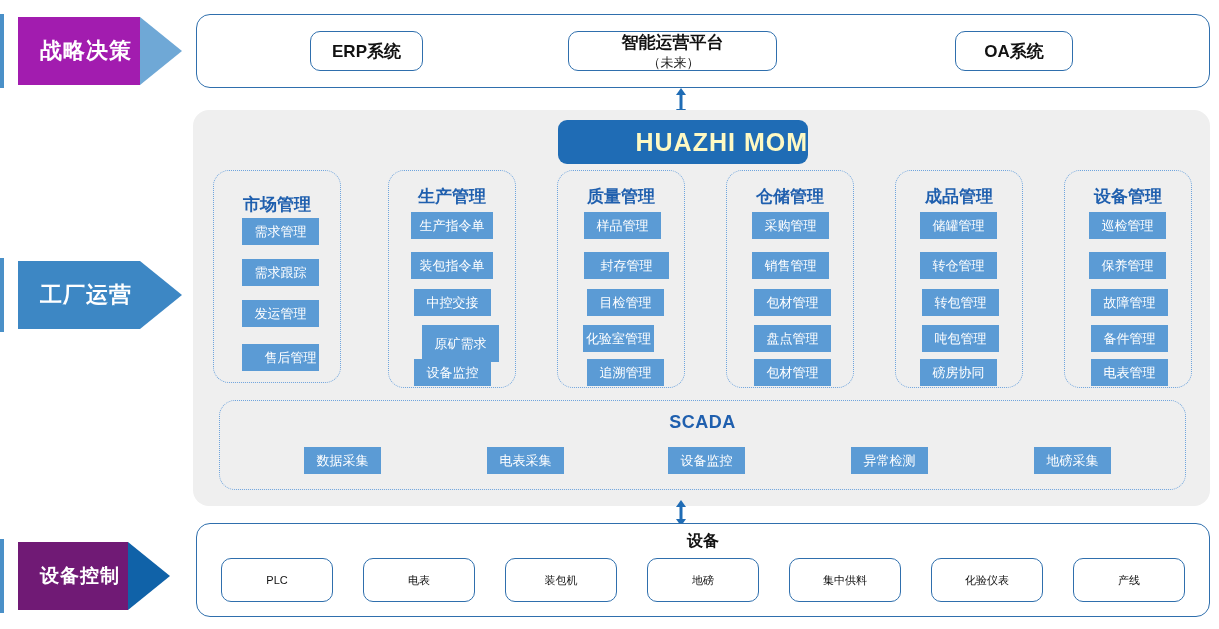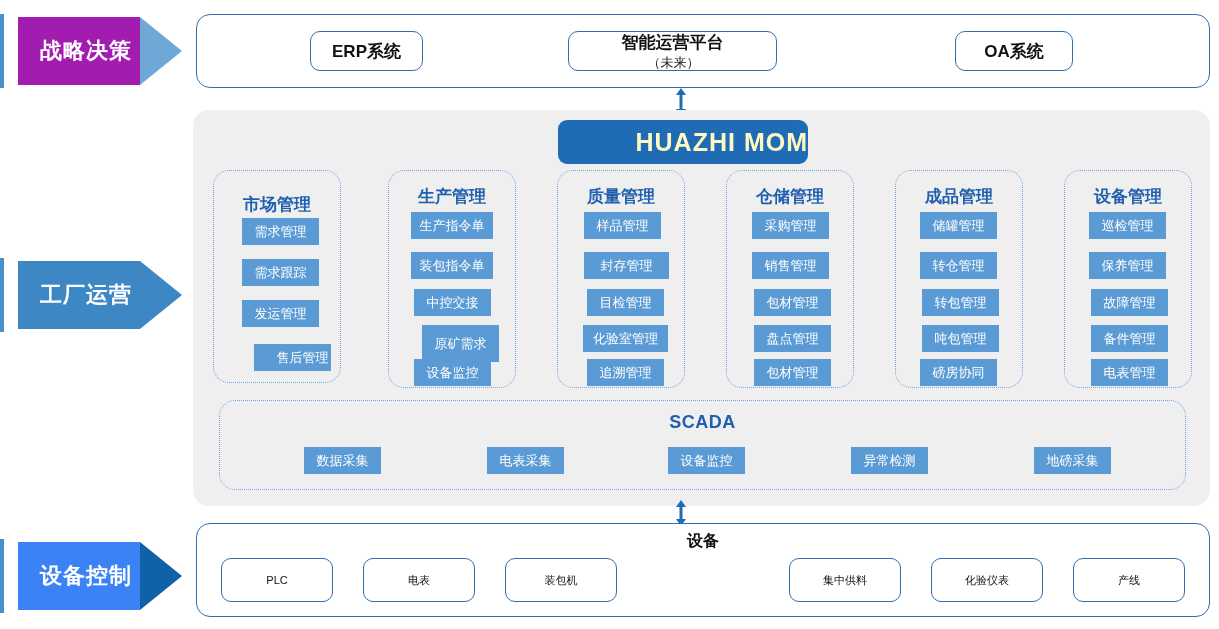--- a/index.html
+++ b/index.html
@@ -170,36 +170,36 @@
 
   <div class="mom-banner" style="left:558px;top:120px;width:250px;height:44px;">
     <span>HUAZHI   MOM</span>
   </div>
 
   <div class="col" style="left:213px;top:170px;width:128px;height:213px;"></div>
   <div class="col-title" style="left:213px;top:185px;width:128px;margin-top:8px;">市场管理</div>
   <div class="chip" style="left:242px;top:218px;width:77px;height:27px;">需求管理</div>
   <div class="chip" style="left:242px;top:259px;width:77px;height:27px;">需求跟踪</div>
   <div class="chip" style="left:242px;top:300px;width:77px;height:27px;">发运管理</div>
-  <div class="chip" style="left:254px;top:344px;width:77px;height:27px;padding-left:20px;">售后管理</div>
+  <div class="chip" style="left:242px;top:344px;width:77px;height:27px;padding-left:20px;">售后管理</div>
 
   <div class="col" style="left:388px;top:170px;width:128px;height:218px;"></div>
   <div class="col-title" style="left:388px;top:185px;width:128px;">生产管理</div>
   <div class="chip" style="left:411px;top:212px;width:82px;height:27px;">生产指令单</div>
   <div class="chip" style="left:411px;top:252px;width:82px;height:27px;">装包指令单</div>
   <div class="chip" style="left:414px;top:289px;width:77px;height:27px;">中控交接</div>
   <div class="chip" style="left:414px;top:325px;width:77px;height:37px;margin-left:8px;">原矿需求</div>
   <div class="chip" style="left:414px;top:359px;width:77px;height:27px;">设备监控</div>
 
   <div class="col" style="left:557px;top:170px;width:128px;height:218px;"></div>
   <div class="col-title" style="left:557px;top:185px;width:128px;">质量管理</div>
   <div class="chip" style="left:584px;top:212px;width:77px;height:27px;">样品管理</div>
   <div class="chip" style="left:584px;top:252px;width:85px;height:27px;">封存管理</div>
   <div class="chip" style="left:587px;top:289px;width:77px;height:27px;">目检管理</div>
-  <div class="chip" style="left:583px;top:325px;width:85px;height:27px;font-family:Liberation Serif, serif;">化验室管理</div>
+  <div class="chip" style="left:583px;top:325px;width:71px;height:27px;font-family:Liberation Serif, serif;">化验室管理</div>
   <div class="chip" style="left:587px;top:359px;width:77px;height:27px;">追溯管理</div>
 
   <div class="col" style="left:726px;top:170px;width:128px;height:218px;"></div>
   <div class="col-title" style="left:726px;top:185px;width:128px;">仓储管理</div>
   <div class="chip" style="left:752px;top:212px;width:77px;height:27px;">采购管理</div>
   <div class="chip" style="left:752px;top:252px;width:77px;height:27px;">销售管理</div>
   <div class="chip" style="left:754px;top:289px;width:77px;height:27px;">包材管理</div>
   <div class="chip" style="left:754px;top:325px;width:77px;height:27px;">盘点管理</div>
   <div class="chip" style="left:754px;top:359px;width:77px;height:27px;">包材管理</div>
 
@@ -227,38 +227,41 @@
   <div class="chip" style="left:851px;top:447px;width:77px;height:27px;">异常检测</div>
   <div class="chip" style="left:1034px;top:447px;width:77px;height:27px;">地磅采集</div>
 
   <svg class="conn" style="left:673px;top:500px;" width="16" height="26" viewBox="0 0 16 26">
     <line x1="8" y1="3" x2="8" y2="23" stroke="#1f6cb5" stroke-width="3"></line>
     <polygon points="8,0 3,7 13,7" fill="#1f6cb5"></polygon>
     <polygon points="8,26 3,19 13,19" fill="#1f6cb5"></polygon>
   </svg>
 
   <div class="band-arrow" style="left:18px;top:542px;height:68px;">
-    <div class="band-body" style="background:#3b82f6;font-size:22px;">
+    <div class="band-body" style="background:#701a75;font-size:19px;">
       <span>设备控制</span>
     </div>
     <div class="band-tip" style="border-top:34px solid transparent;border-bottom:34px solid transparent;border-left:42px solid #1062a8;"></div>
   </div>
 
   <div class="panel" style="left:196px;top:523px;width:1014px;height:94px;"></div>
   <div class="dev-title" style="left:196px;top:531px;width:1014px;">设备</div>
 
   <div class="pill plain" style="left:221px;top:558px;width:112px;height:44px;">
     <span>PLC</span>
   </div>
   <div class="pill plain" style="left:363px;top:558px;width:112px;height:44px;">
     <span>电表</span>
   </div>
   <div class="pill plain" style="left:505px;top:558px;width:112px;height:44px;">
     <span>装包机</span>
   </div>
+  <div class="pill plain" style="left:647px;top:558px;width:112px;height:44px;">
+    <span>地磅</span>
+  </div>
   <div class="pill plain" style="left:789px;top:558px;width:112px;height:44px;">
     <span>集中供料</span>
   </div>
   <div class="pill plain" style="left:931px;top:558px;width:112px;height:44px;">
     <span>化验仪表</span>
   </div>
   <div class="pill plain" style="left:1073px;top:558px;width:112px;height:44px;">
     <span>产线</span>
   </div>
 

